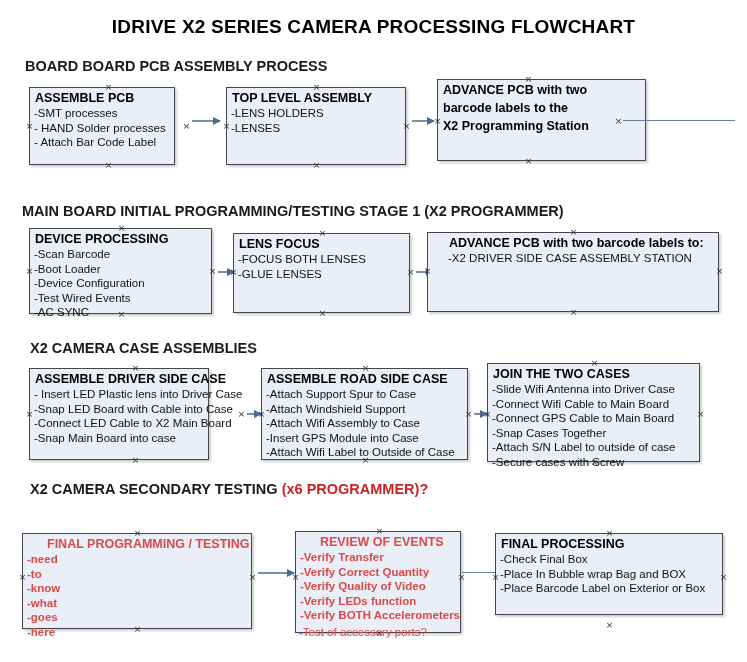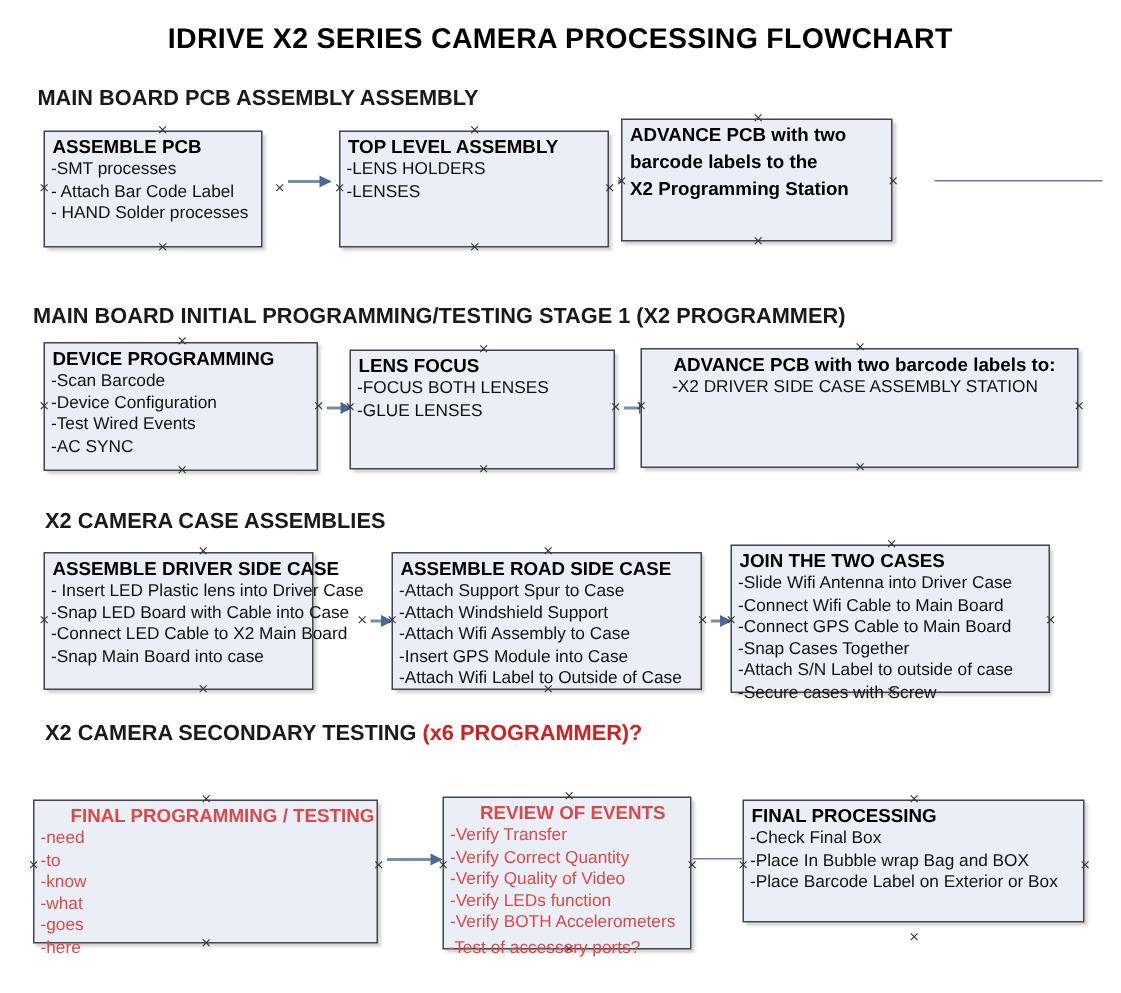--- a/index.html
+++ b/index.html
@@ -43,21 +43,21 @@
     white-space:nowrap;
   }
   .box .bl{
     display:block;
     font-size:11.5px;color:#111111;
     padding:0 0 0 4px;
     line-height:14.5px;
     white-space:nowrap;
   }
   .box.red .bt{color:#d94a4a;padding-left:24px;}
-  .box.red .bl{color:#d94a4a;}
+  .box.red .bl{color:#d94a4a;font-weight:bold;}
 
   
   .conn{position:absolute;height:2px;background:#7a8ea8;}
   .conn:after{
     content:"";
     position:absolute;right:-1px;top:-3.5px;
     width:0;height:0;
     border-left:8px solid #4a6a95;
     border-top:4.5px solid transparent;
     border-bottom:4.5px solid transparent;
@@ -84,67 +84,68 @@
   }
 </style>
 </head>
 <body>
 
 <div class="canvas">
 
   <div class="title">IDRIVE X2  SERIES CAMERA PROCESSING FLOWCHART</div>
 
   <div class="section-head" style="left:25px;top:58px;">
-    <span>MAIN BOARD PCB ASSEMBLY ASSEMBLY</span>
+    <span>BOARD BOARD PCB ASSEMBLY PROCESS</span>
   </div>
 
   <div class="box" style="left:29px;top:87px;width:146px;height:78px;">
     <span class="bt">ASSEMBLE PCB</span>
     <span class="bl">-SMT processes</span>
+    <span class="bl">- HAND Solder processes</span>
     <span class="bl">- Attach Bar Code Label</span>
-    <span class="bl">- HAND Solder processes</span>
     <div class="hx" style="left:-5px;top:34px;"></div>
     <div class="hx" style="left:74px;top:-5px;"></div>
     <div class="hx" style="left:74px;top:73px;"></div>
     <div class="hx" style="left:152px;top:34px;"></div>
   </div>
 
   <div class="conn" style="left:192px;top:120px;width:28px;"></div>
 
   <div class="box" style="left:226px;top:87px;width:180px;height:78px;">
     <span class="bt">TOP LEVEL ASSEMBLY</span>
     <span class="bl">-LENS HOLDERS</span>
     <span class="bl">-LENSES</span>
     <div class="hx" style="left:-5px;top:34px;"></div>
     <div class="hx" style="left:85px;top:-5px;"></div>
     <div class="hx" style="left:85px;top:73px;"></div>
     <div class="hx" style="left:175px;top:34px;"></div>
   </div>
 
   <div class="conn" style="left:412px;top:120px;width:22px;"></div>
 
-  <div class="box" style="left:414px;top:79px;width:181px;height:82px;">
+  <div class="box" style="left:437px;top:79px;width:209px;height:82px;">
     <span class="bt">ADVANCE PCB with two</span>
     <span class="bt">barcode labels to the</span>
     <span class="bt"> X2 Programming Station</span>
     <div class="hx" style="left:-5px;top:37px;"></div>
     <div class="hx" style="left:86px;top:-5px;"></div>
     <div class="hx" style="left:86px;top:77px;"></div>
     <div class="hx" style="left:176px;top:37px;"></div>
   </div>
 
   <div class="line" style="left:623px;top:120px;width:112px;"></div>
 
   <div class="section-head" style="left:22px;top:203px;">
     <span>MAIN BOARD INITIAL PROGRAMMING/TESTING STAGE 1 (X2 PROGRAMMER)</span>
   </div>
 
   <div class="box" style="left:29px;top:228px;width:183px;height:86px;">
-    <span class="bt">DEVICE PROGRAMMING</span>
+    <span class="bt">DEVICE PROCESSING</span>
     <span class="bl">-Scan Barcode</span>
+    <span class="bl">-Boot Loader</span>
     <span class="bl">-Device Configuration</span>
     <span class="bl">-Test Wired Events</span>
     <span class="bl">-AC SYNC</span>
     <div class="hx" style="left:-5px;top:38px;"></div>
     <div class="hx" style="left:87px;top:-5px;"></div>
     <div class="hx" style="left:87px;top:81px;"></div>
     <div class="hx" style="left:178px;top:38px;"></div>
   </div>
 
   <div class="conn" style="left:218px;top:271px;width:16px;"></div>

